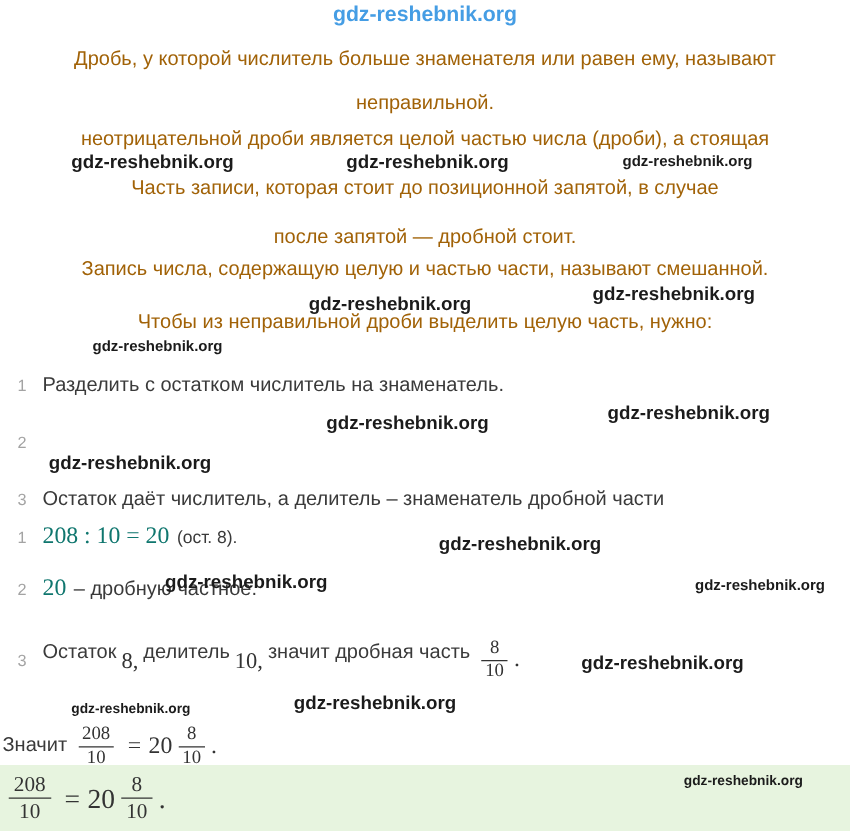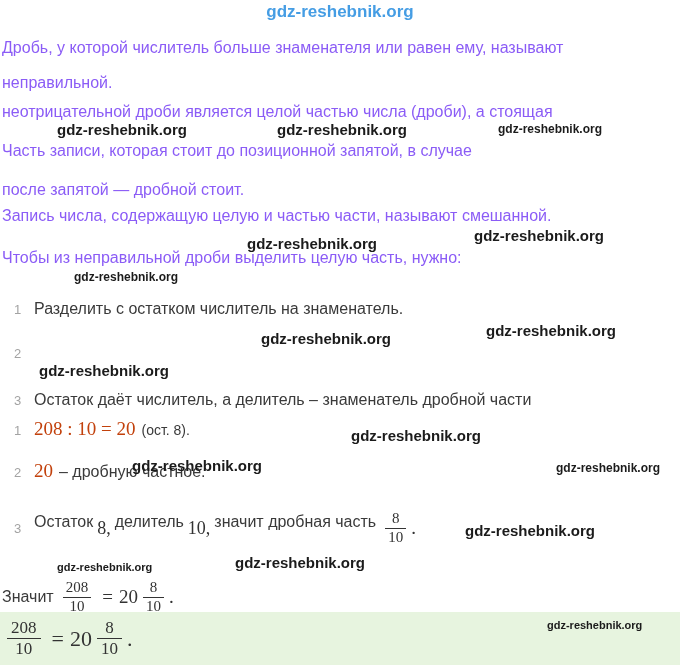--- a/index.html
+++ b/index.html
@@ -22,21 +22,21 @@
   }
   .wm-top{
     left:50%;transform:translateX(-50%);
     top:2px;font-size:17px;font-weight:700;
     color:#459de4;
   }
 
   
   .p{
     position:absolute;left:2px;width:676px;
-    font-size:16px;color:#8b5cf6;
+    font-size:16px;color:#a16207;text-align:center;
   }
   .p .line{white-space:nowrap;}
   .p1{top:30px;line-height:35px;}
   .p2{top:92px;line-height:39px;}
   .p3{top:204px;line-height:24px;}
   .p4{top:246px;line-height:24px;}
 
   
   .item{
     position:absolute;left:14px;width:660px;
@@ -51,21 +51,21 @@
   .rule1{top:300px;}
   .rule2{top:346px;}
   .rule3{top:391px;}
   .sol1{top:418px;}
   .sol2{top:460px;}
   .sol3{top:502px;height:52px;}
 
   
   .math{
     font-family:"Liberation Serif",serif;
-    font-size:19px;color:#c2410c;
+    font-size:19px;color:#0f766e;
   }
   .math-sm{
     font-family:"Liberation Serif",serif;
     font-size:18px;color:#333;
     margin:0 4px;
   }
   .math-note{
     font-size:14px;color:#3a3a3a;
     margin-left:6px;
   }

